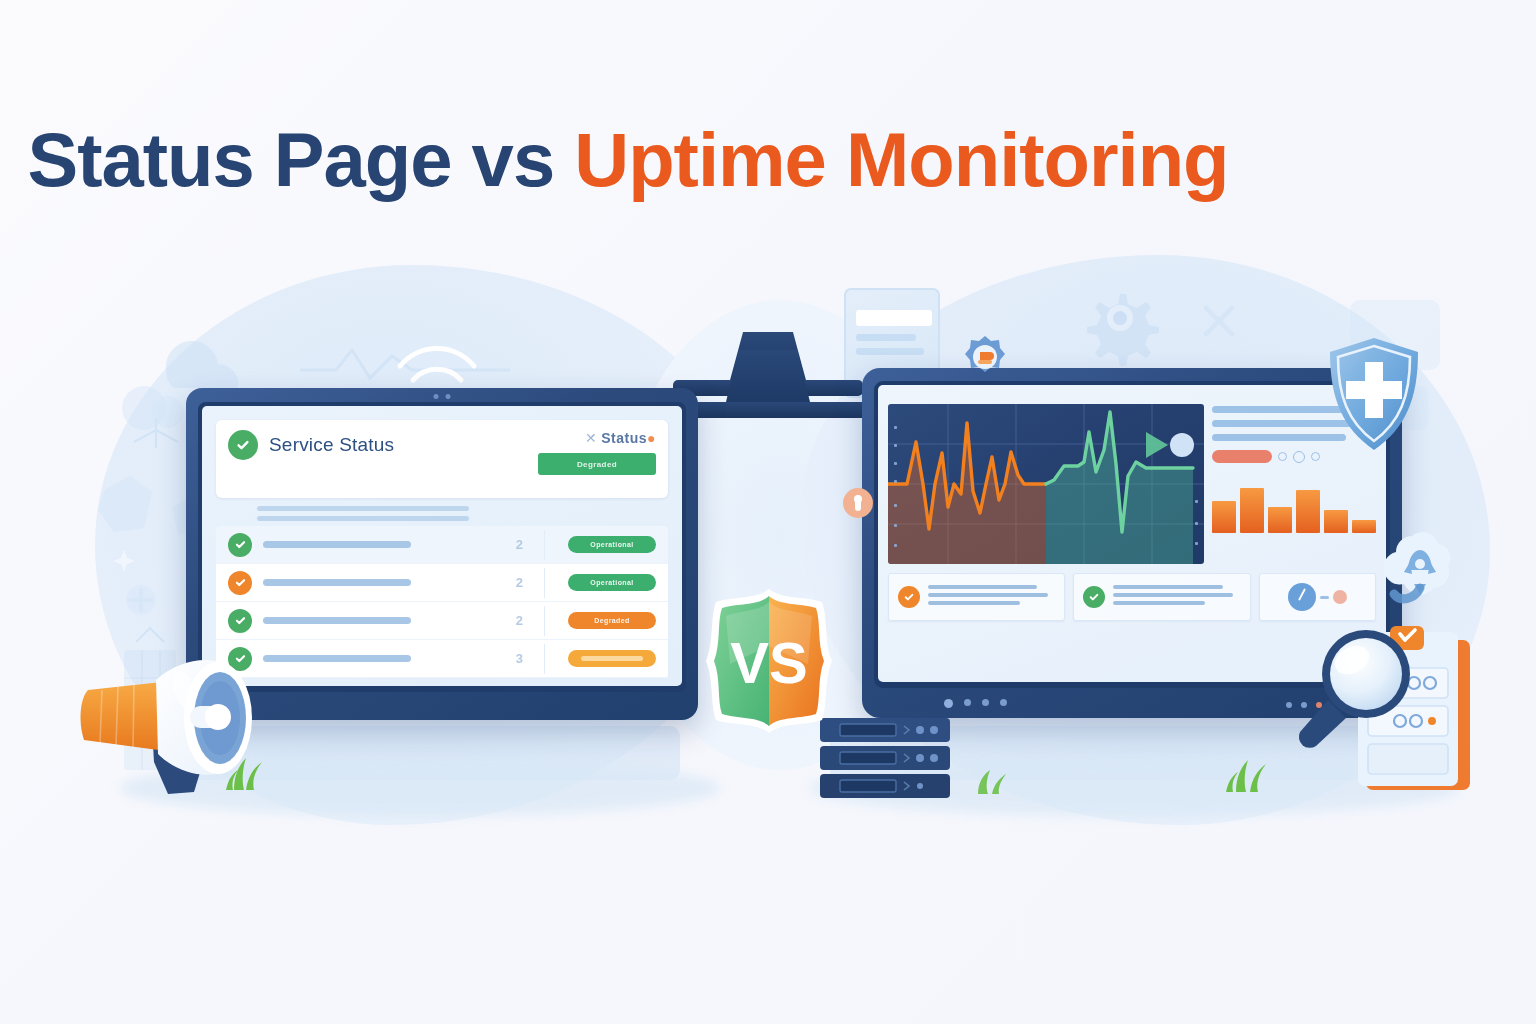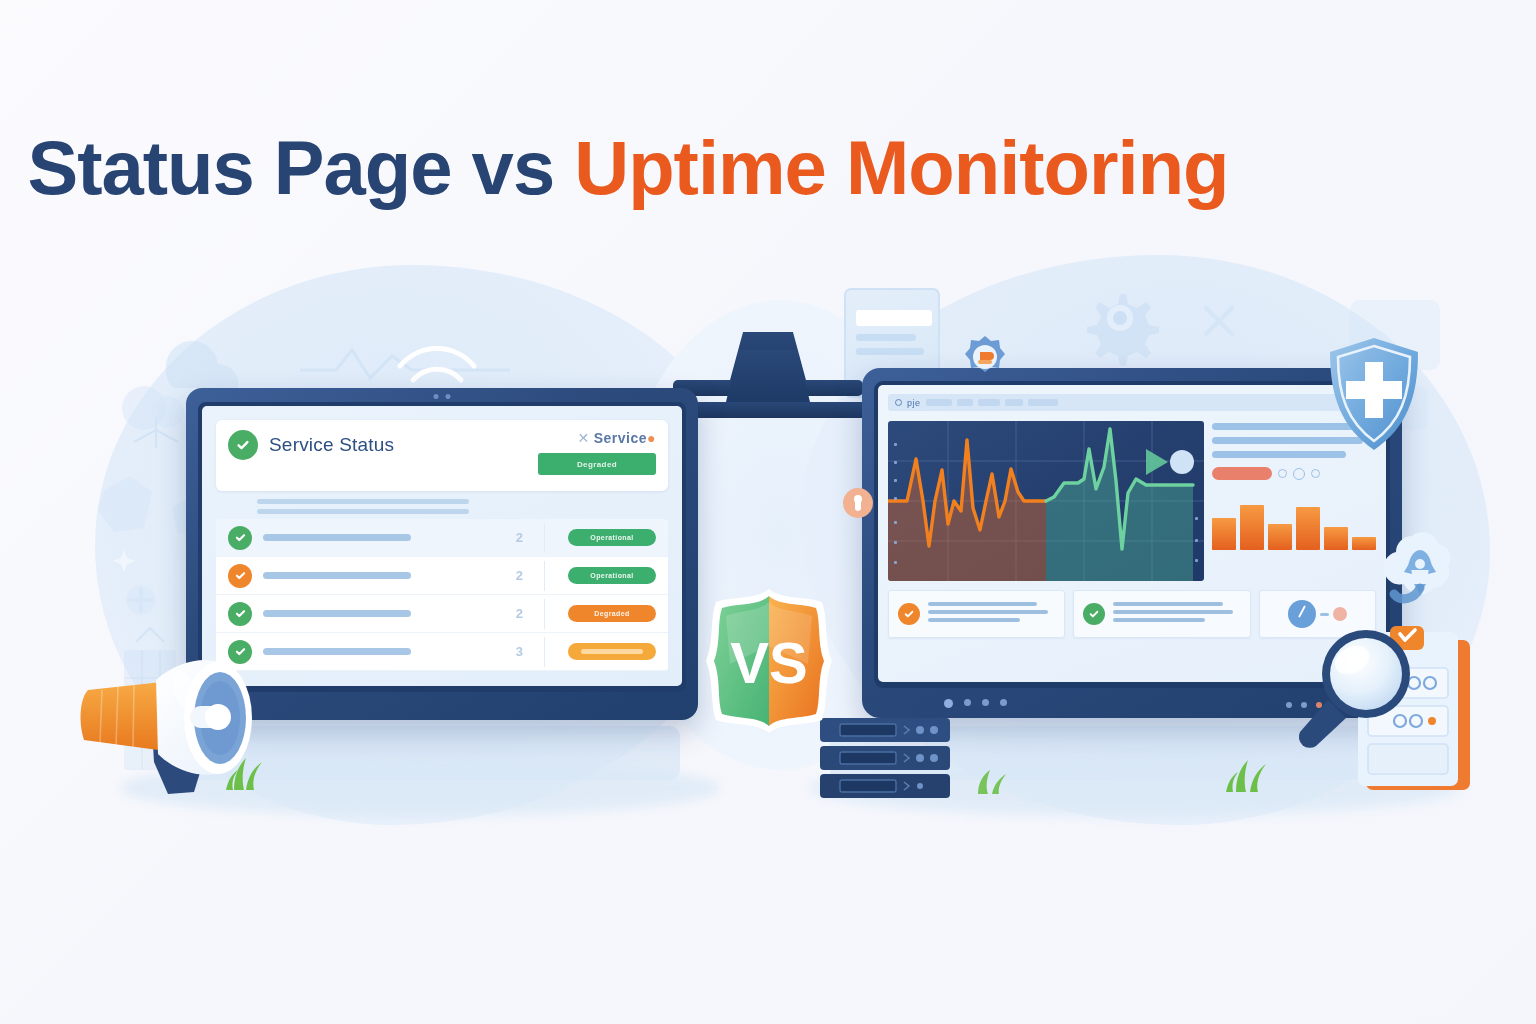--- a/index.html
+++ b/index.html
@@ -5,21 +5,21 @@
   * { margin:0; padding:0; box-sizing:border-box; }
   html,body { width:1536px; height:1024px; overflow:hidden; }
   body {
     font-family: "Liberation Sans", "DejaVu Sans", sans-serif;
     background: linear-gradient(135deg,#fbfbfe 0%,#f6f7fc 45%,#f4f6fc 100%);
     position:relative;
   }
 
   
   #title-wrap{
-    position:absolute; top:124px; left:0; width:1256px; text-align:center;
+    position:absolute; top:116px; left:0; width:1256px; text-align:center;
     white-space:nowrap; z-index:40;
   }
   .title-txt{
     font-size:76px; font-weight:700; letter-spacing:-1px;
     font-family:"Liberation Sans","DejaVu Sans",sans-serif;
   }
   .t-dark{ color:#274472; }
   .t-orange{ color:#ea5a1f; }
 
   
@@ -80,21 +80,21 @@
     clip-path:polygon(18% 0,82% 0,100% 100%,0 100%); z-index:11;
   }
   #ml-base{
     position:absolute; left:50%; transform:translateX(-50%); top:380px;
     width:190px; height:16px; background:linear-gradient(180deg,#2a4878,#1c365f);
     border-radius:5px; z-index:11;
   }
 
   
   .ss-head{
-    background:#fff; border-radius:6px; padding:10px 12px 16px 12px;
+    background:#fff; border-radius:6px; padding:10px 12px 23px 12px;
     display:flex; align-items:flex-start; gap:11px; box-shadow:0 1px 3px rgba(40,70,120,.09);
   }
   .check{
     flex:none; border-radius:50%; display:flex; align-items:center; justify-content:center;
     color:#fff; font-weight:700;
   }
   .check svg{ display:block; }
   .ss-head .check{ width:30px;height:30px; background:#4aad65; }
   .ss-title{ font-size:19px; color:#2d4f82; font-weight:400; letter-spacing:.2px; line-height:30px; }
   .ss-headright{ margin-left:auto; text-align:right; }
@@ -342,21 +342,21 @@
     <div class="ss-head">
       <div class="check">
         <svg width="16" height="16" viewBox="0 0 16 16">
             <path d="M3.6 8.3 L6.5 11.2 L12.4 5.1" fill="none" stroke="#fff" stroke-width="2.4" stroke-linecap="round" stroke-linejoin="round"></path>
           </svg>
       </div>
       <div>
         <div class="ss-title">Service Status</div>
       </div>
       <div class="ss-headright">
-        <div class="ss-brand"><span class="x">✕</span><span>Service</span><span class="dot">●</span></div>
+        <div class="ss-brand"><span class="x">✕</span><span>Status</span><span class="dot">●</span></div>
         <div class="ss-btn">Degraded</div>
       </div>
     </div>
     <div class="ss-lines">
         <i></i>
         <i></i>
       </div>
 
     <div class="ss-rows">
       <div class="ss-row alt">
@@ -422,29 +422,20 @@
       <i></i>
     </div>
   <div id="mr-dots2">
       <i></i>
       <i></i>
       <i></i>
     </div>
 
   <div id="mr-screen">
 
-    <div id="mr-toolbar">
-      <span class="tb-o"></span>
-      <span class="tb-label">pje</span>
-      <span class="tb-seg" style="width:26px;"></span>
-      <span class="tb-seg" style="width:16px;"></span>
-      <span class="tb-seg" style="width:22px;"></span>
-      <span class="tb-seg" style="width:18px;"></span>
-      <span class="tb-seg" style="width:30px;"></span>
-    </div>
 
     <div id="mr-body">
 
       <div id="chart-box">
         <svg viewBox="0 0 316 160" preserveAspectRatio="none" style="width:316px;height:160px;">
 
           <g stroke="#5b7db0" stroke-width="0.9" opacity=".55">
             <line x1="0" y1="40" x2="316" y2="40"></line>
             <line x1="0" y1="80" x2="316" y2="80"></line>
             <line x1="0" y1="120" x2="316" y2="120"></line>

